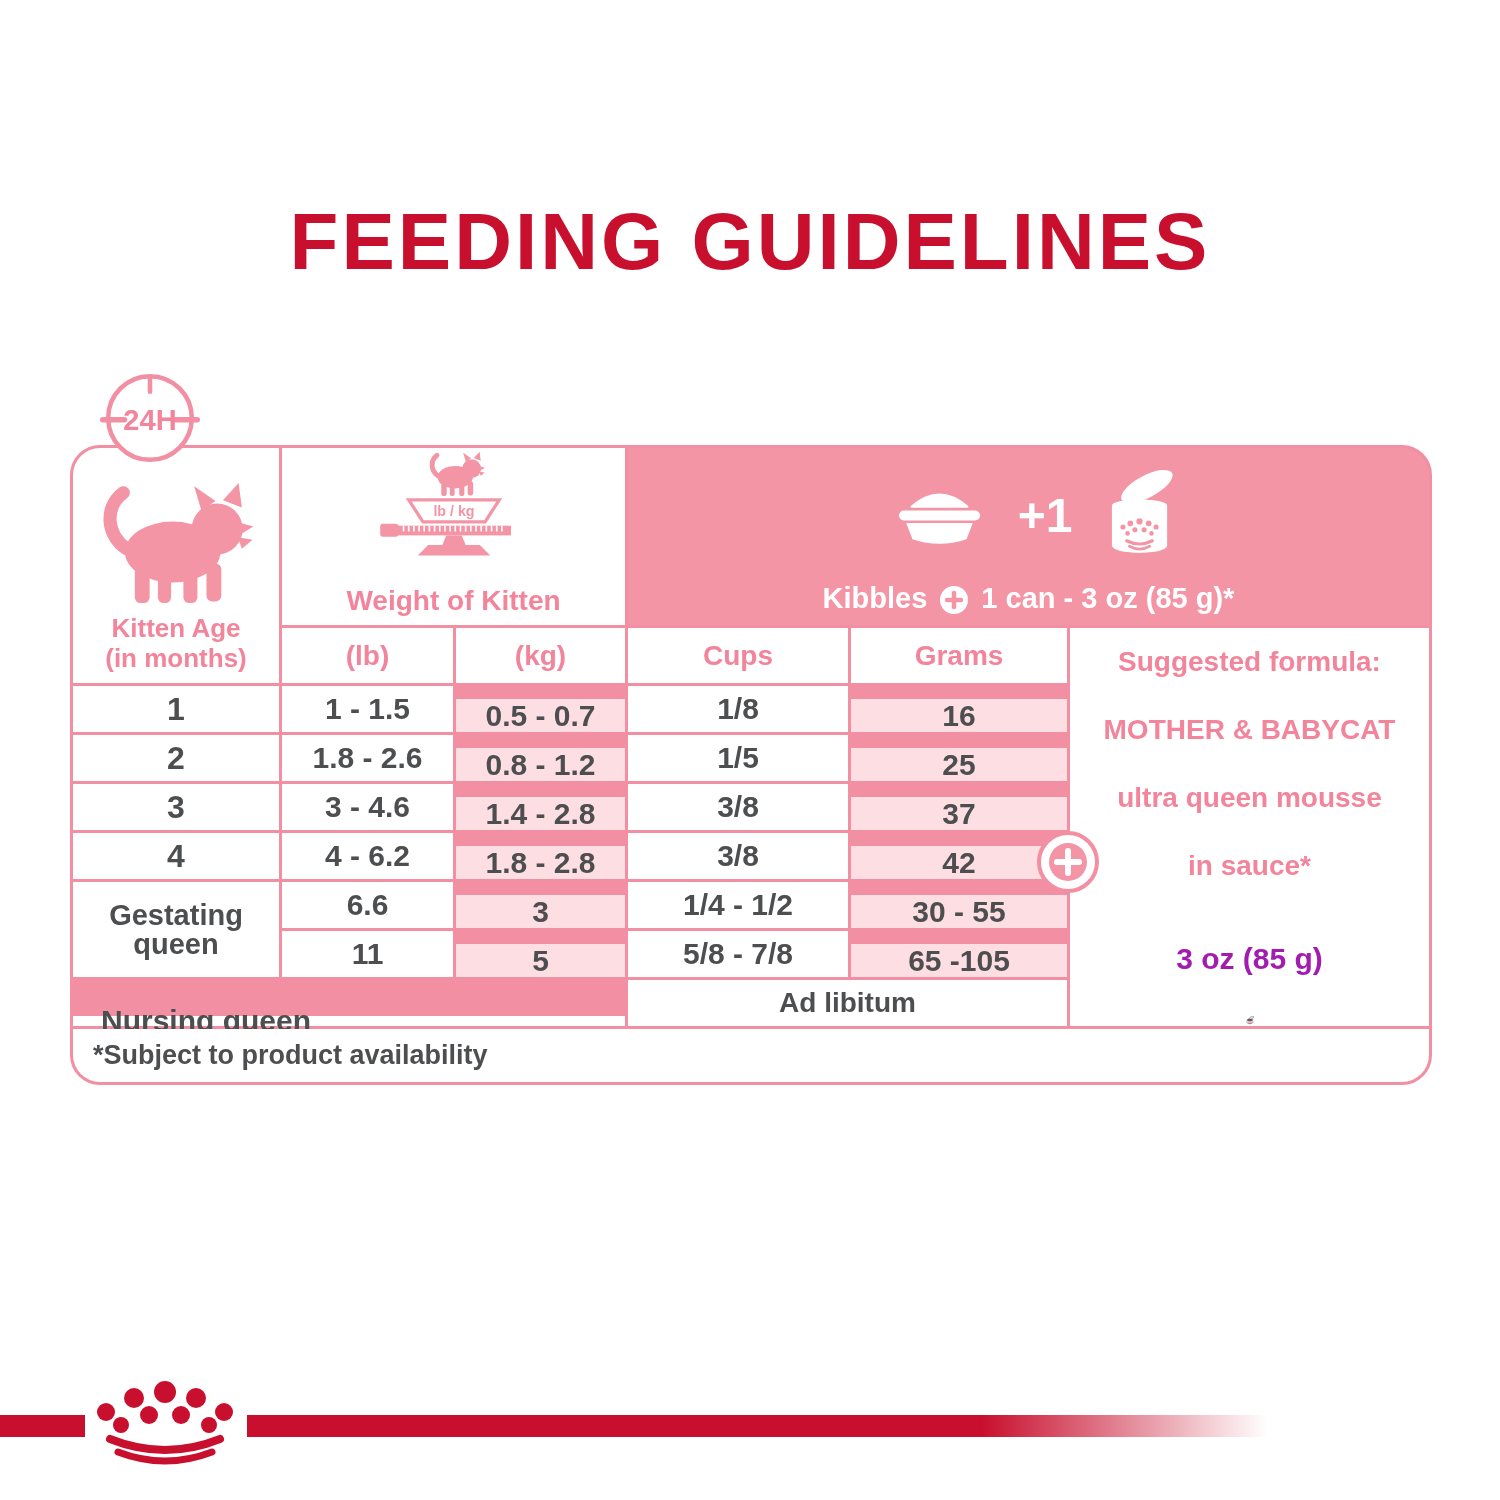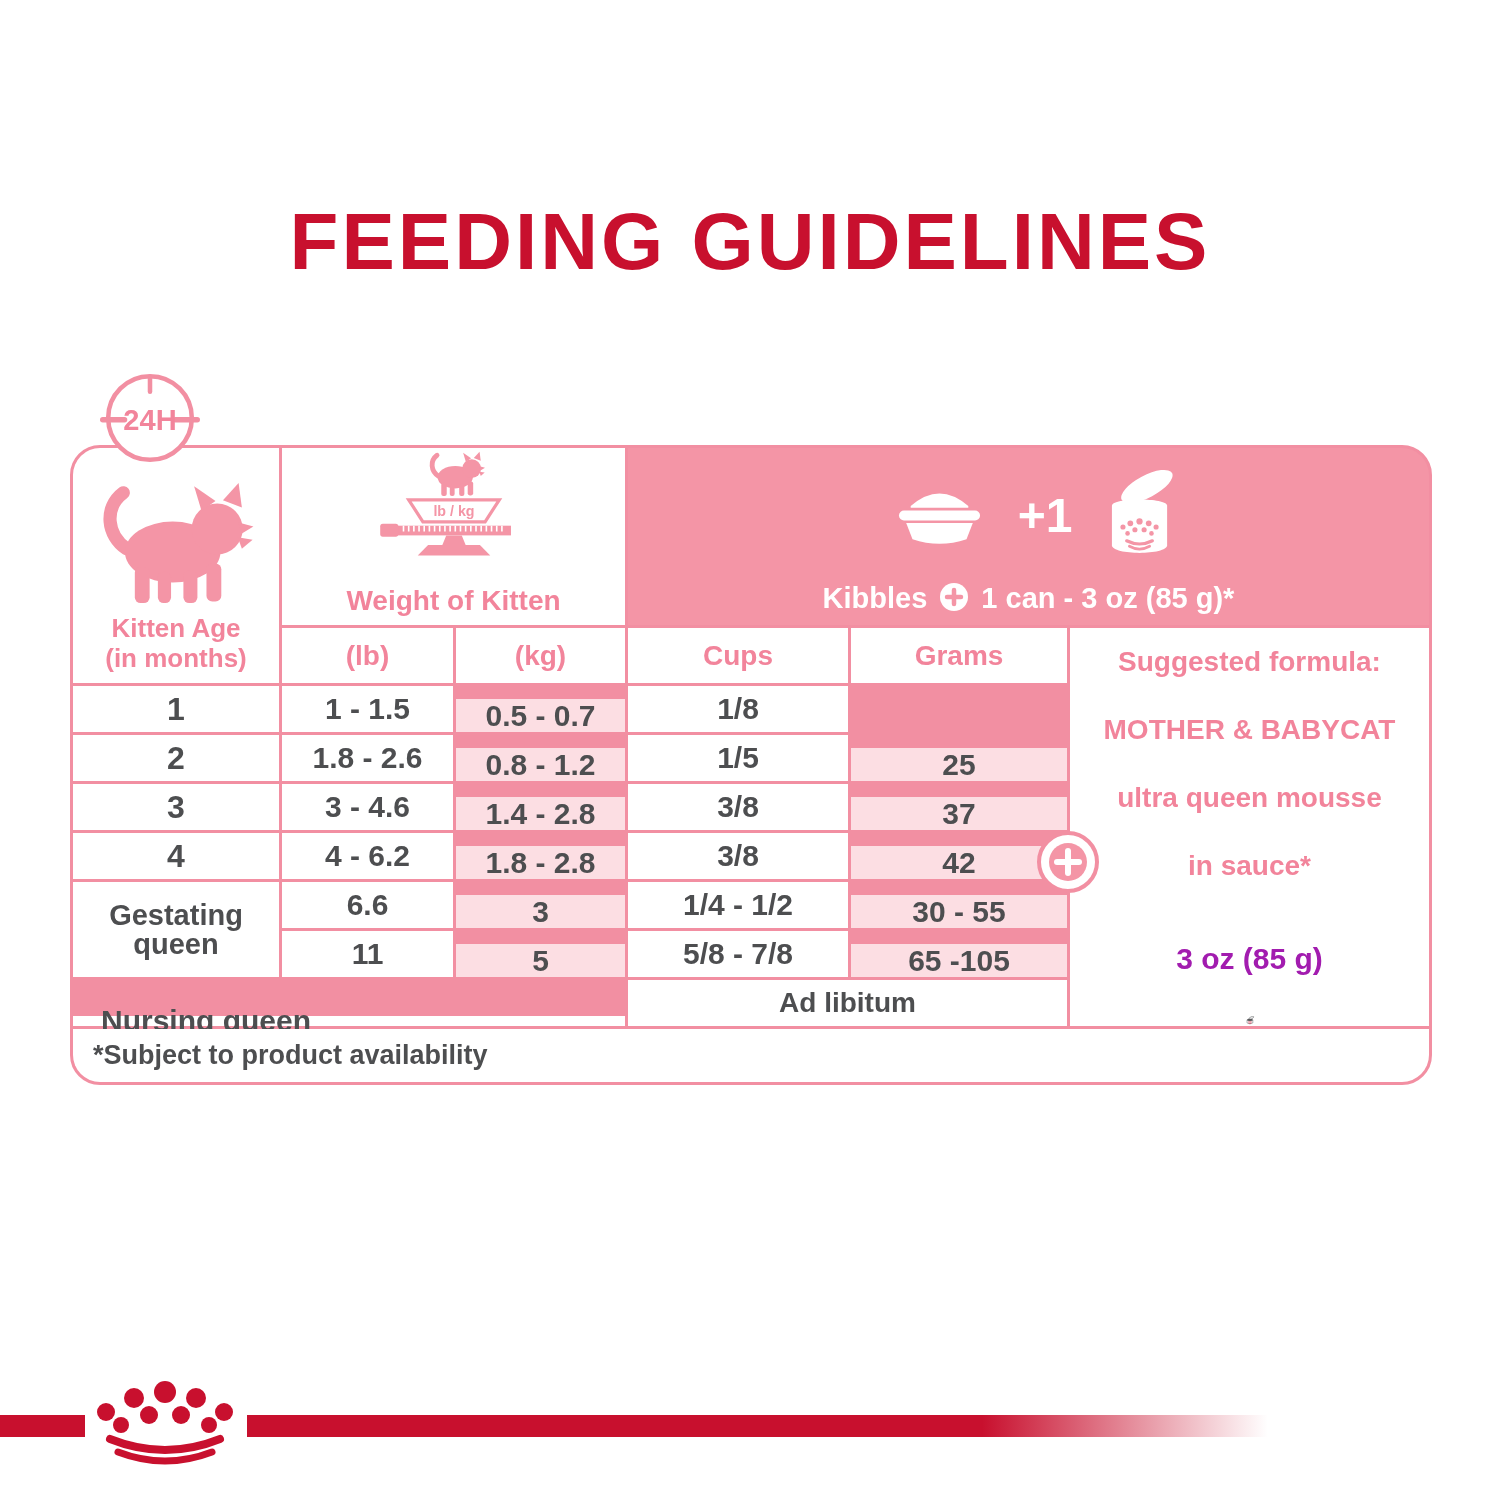--- a/index.html
+++ b/index.html
@@ -24,21 +24,21 @@
   .agecell{font-size:32px;}
   .colhead{font-size:28px;}
   .kitten-age-cell{grid-column:1;grid-row:1/3;flex-direction:column;justify-content:flex-end;
                    padding-bottom:10px;}
   .kitten-age-label{font-size:26px;line-height:30px;text-align:center;}
   .weight-cell{grid-column:2/4;grid-row:1;flex-direction:column;justify-content:flex-end;padding-bottom:8px;}
   .weight-label{font-size:28px;margin-top:14px;}
   .mixed-cell{grid-column:4/7;grid-row:1;background:#f495a6;flex-direction:column;justify-content:center;}
   .mixed-icons{display:flex;align-items:center;gap:16px;margin-top:6px;}
   .plus-one{color:#fff;font-size:48px;font-weight:bold;}
-  .mixed-caption{display:flex;align-items:flex-start;gap:12px;margin-top:16px;color:#fff;
+  .mixed-caption{display:flex;align-items:flex-end;gap:12px;margin-top:16px;color:#fff;
                  font-size:29px;font-weight:bold;}
   .right-panel{grid-column:6;grid-row:2/10;flex-direction:column;justify-content:flex-start;
                padding-top:16px;gap:32px;}
   .sf-line{color:#f2849b;font-weight:bold;font-size:28px;line-height:36px;text-align:center;}
   .sf-size{color:#a21caf;font-weight:bold;font-size:30px;margin-top:26px;}
   .gest-cell{grid-column:1;grid-row:7/9;flex-direction:column;}
   .gest-line{font-size:29px;line-height:29px;}
   .nursing-cell{grid-column:1/4;grid-row:9;justify-content:flex-start;padding-left:28px;font-size:30px;margin-top:36px;}
   .adlib-cell{grid-column:4/6;grid-row:9;font-size:28px;}
   .footer-cell{grid-column:1/7;grid-row:10;justify-content:flex-start;padding-left:20px;font-size:27px;}
@@ -206,20 +206,21 @@
         </g>
         <path d="M46,90 Q64,99 82,90" stroke="#c8102e" stroke-width="4.5" fill="none" stroke-linecap="round"></path>
         <path d="M50,97 Q64,104 78,97" stroke="#c8102e" stroke-width="4" fill="none" stroke-linecap="round"></path>
       </svg>
     </div>
 
     <div class="cell darktxt agecell" style="grid-column:1;grid-row:3">1</div>
     <div class="cell darktxt num" style="grid-column:2;grid-row:3">1 - 1.5</div>
     <div class="cell cell-pink darktxt num" style="grid-column:3;grid-row:3">0.5 - 0.7</div>
     <div class="cell darktxt num" style="grid-column:4;grid-row:3">1/8</div>
+    <div class="cell cell-pink darktxt num" style="grid-column:5;grid-row:3">16</div>
 
     <div class="cell darktxt agecell" style="grid-column:1;grid-row:4">2</div>
     <div class="cell darktxt num" style="grid-column:2;grid-row:4">1.8 - 2.6</div>
     <div class="cell cell-pink darktxt num" style="grid-column:3;grid-row:4">0.8 - 1.2</div>
     <div class="cell darktxt num" style="grid-column:4;grid-row:4">1/5</div>
     <div class="cell cell-pink darktxt num" style="grid-column:5;grid-row:4">25</div>
 
     <div class="cell darktxt agecell" style="grid-column:1;grid-row:5">3</div>
     <div class="cell darktxt num" style="grid-column:2;grid-row:5">3 - 4.6</div>
     <div class="cell cell-pink darktxt num" style="grid-column:3;grid-row:5">1.4 - 2.8</div>

